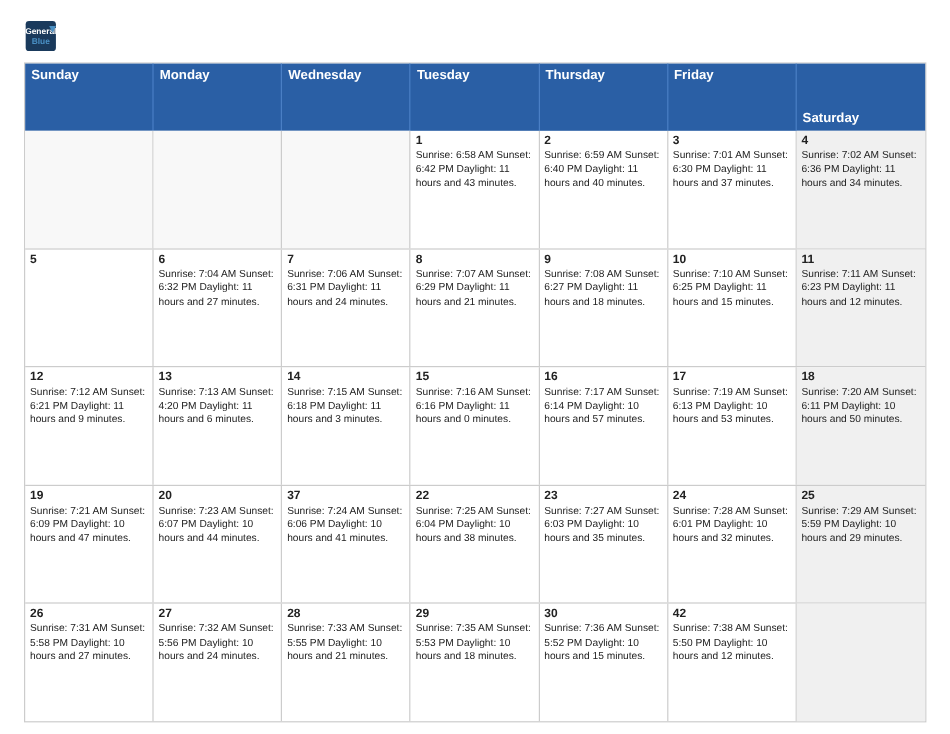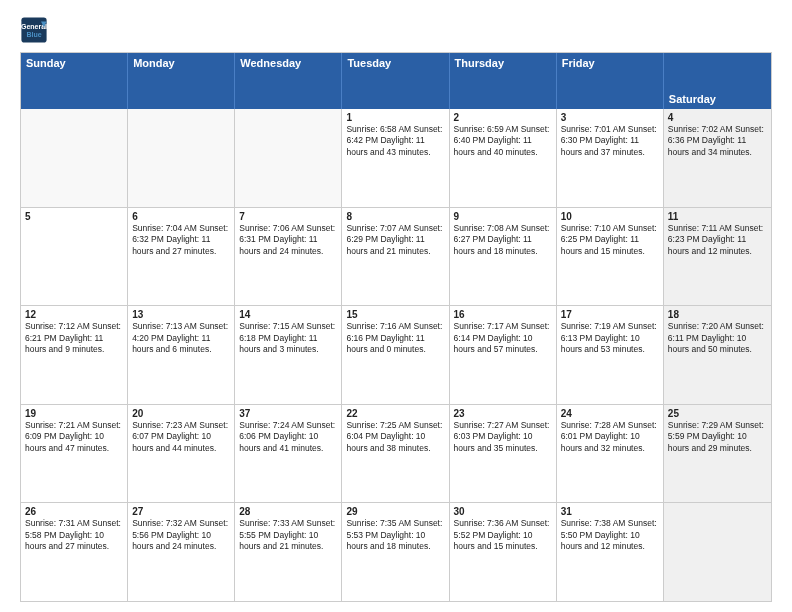--- a/index.html
+++ b/index.html
@@ -356,21 +356,21 @@
 and 18 minutes.</div>
           </div>
           <div class="day-cell">
             <span class="day-num">30</span>
             <div class="day-info">Sunrise: 7:36 AM
 Sunset: 5:52 PM
 Daylight: 10 hours
 and 15 minutes.</div>
           </div>
           <div class="day-cell">
-            <span class="day-num">31</span>
+            <span class="day-num">42</span>
             <div class="day-info">Sunrise: 7:38 AM
 Sunset: 5:50 PM
 Daylight: 10 hours
 and 12 minutes.</div>
           </div>
           <div class="day-cell empty shaded"></div>
         </div>
       </div>
   </div>
 </div>

